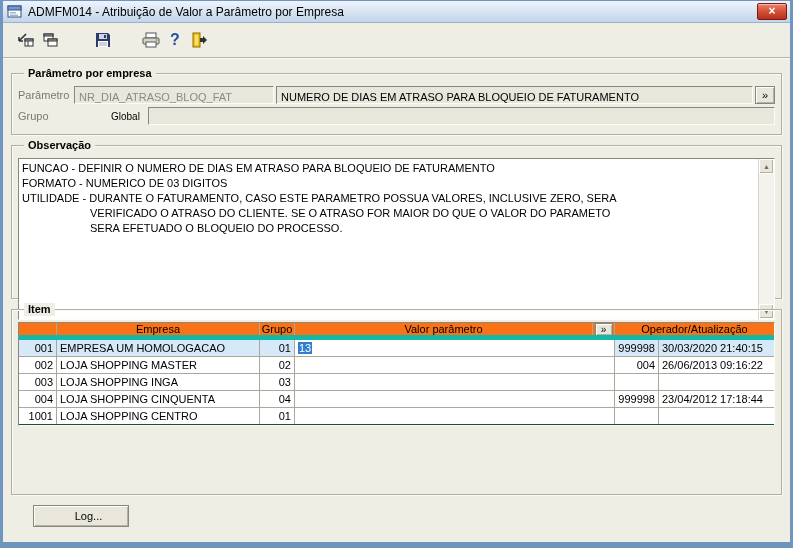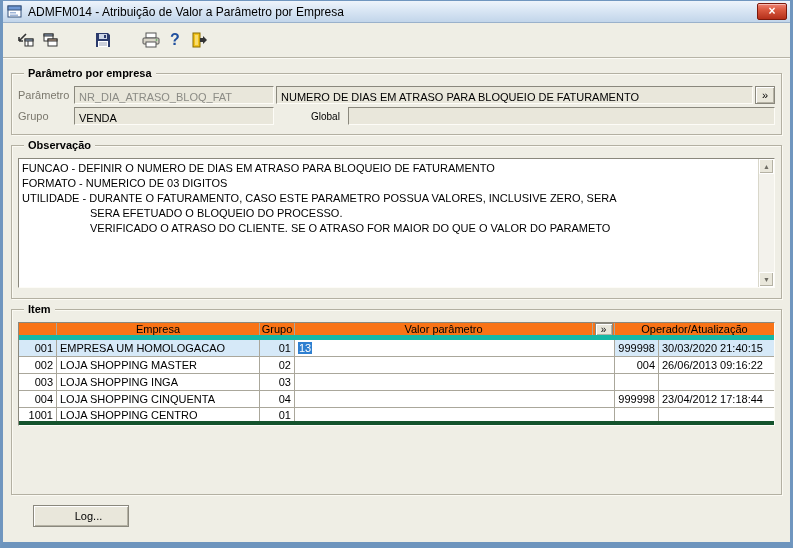--- a/index.html
+++ b/index.html
@@ -67,21 +67,21 @@
   .global-label { font-size:10px; color:#000; padding:0 8px 0 8px; flex:0 0 auto;margin-left:29px; }
   .exp-btn {
     width:20px; height:18px; margin-left:2px; flex:0 0 20px;
     background:#e9e7db; border:1px solid #8a887d;
     box-shadow:inset 1px 1px 0 #fff, inset -1px -1px 0 #b5b2a4;
     font-size:11px; display:flex; align-items:center; justify-content:center; cursor:default;
   }
 
   
   .obs-box {
-    position:relative; height:130px; background:#fff;
+    position:relative; height:162px; background:#fff;
     border:1px solid; border-color:#8a887d #fdfcf7 #fdfcf7 #8a887d;
     font-size:11px; overflow:hidden; padding:2px 20px 2px 3px;
   }
   .obs-line { line-height:15px; white-space:nowrap; color:#000; }
   .obs-line.indent { padding-left:68px; }
   .obs-scroll {
     position:absolute; top:0; right:0; bottom:0; width:16px;
     background:#f3f2ec; border-left:1px solid #d9d7ca;
     display:flex; flex-direction:column; justify-content:space-between;
   }
@@ -91,21 +91,21 @@
     box-shadow:inset -1px -1px 0 #b5b2a4;
     display:flex; align-items:center; justify-content:center;
   }
 
   
   .grid {
     border:1px solid; border-color:#8a887d #fdfcf7 #fdfcf7 #8a887d;
     background:#fff; font-size:11px;
   }
   .grow-r { display:flex; height:17px; border-bottom:1px solid #aaa79b; }
-  .grow-r:last-child { border-bottom:4px solid #14532d; }
+  .grow-r:last-child { border-bottom:1px solid #14532d; }
   .gcell {
     height:100%; border-right:1px solid #aaa79b; padding:0 3px;
     display:flex; align-items:center; white-space:nowrap; overflow:hidden; color:#000;
   }
   .ghead { background:#f97316; border-bottom:5px solid #14b8a6; }
   .ghead .gcell { justify-content:center; }
   .c-num { width:38px; flex:0 0 38px; justify-content:flex-end; }
   .c-emp { width:203px; flex:0 0 203px; }
   .c-grp { width:35px; flex:0 0 35px; justify-content:flex-end; }
   .ghead .c-emp, .ghead .c-grp { justify-content:center; }
@@ -212,38 +212,35 @@
         </div>
         <div class="field grow1">
           <span>NUMERO DE DIAS EM ATRASO PARA BLOQUEIO DE FATURAMENTO</span>
         </div>
         <div class="exp-btn">
           <span>»</span>
         </div>
       </div>
       <div class="frow">
         <span class="flabel">Grupo</span>
-        <div class="field w-param">
-          <span>VENDA</span>
-        </div>
         <span class="global-label">Global</span>
         <div class="field grow1" style="margin-left:0">
           <span></span>
         </div>
       </div>
     </div>
 
     <div class="groupbox" style="height:154px">
       <span class="legend">Observação</span>
       <div class="obs-box">
         <div class="obs-line">FUNCAO - DEFINIR O NUMERO DE DIAS EM ATRASO PARA BLOQUEIO DE FATURAMENTO</div>
         <div class="obs-line">FORMATO - NUMERICO DE 03 DIGITOS</div>
         <div class="obs-line">UTILIDADE - DURANTE O FATURAMENTO, CASO ESTE PARAMETRO POSSUA VALORES, INCLUSIVE ZERO, SERA</div>
+        <div class="obs-line indent">VERIFICADO O ATRASO DO CLIENTE. SE O ATRASO FOR MAIOR DO QUE O VALOR DO PARAMETO</div>
         <div class="obs-line indent">SERA EFETUADO O BLOQUEIO DO PROCESSO.</div>
-        <div class="obs-line indent">VERIFICADO O ATRASO DO CLIENTE. SE O ATRASO FOR MAIOR DO QUE O VALOR DO PARAMETO</div>
         <div class="obs-scroll">
           <div class="scroll-btn">
               <span>▲</span>
             </div>
           <div class="scroll-btn">
               <span>▼</span>
             </div>
         </div>
       </div>
     </div>

